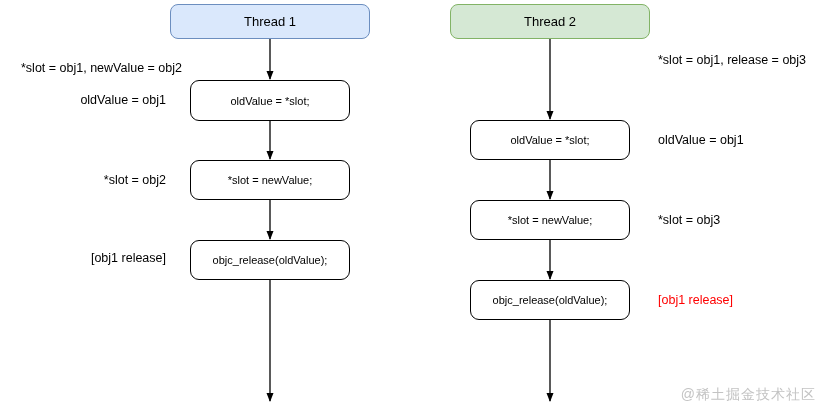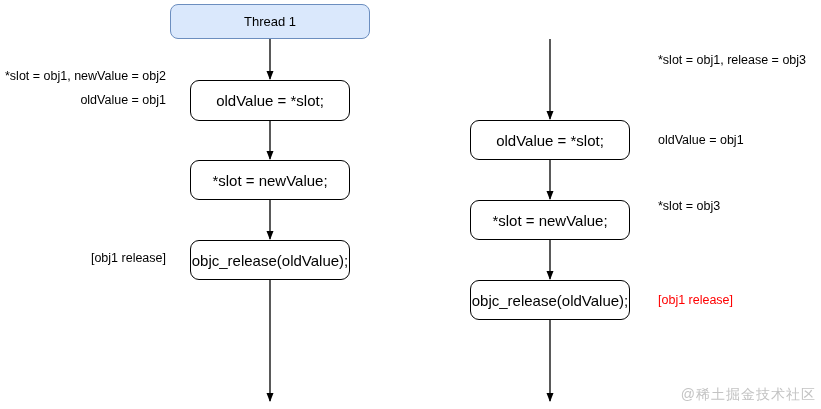--- a/index.html
+++ b/index.html
@@ -38,21 +38,21 @@
   .flow-box {
     position: absolute;
     width: 160px;
     height: 40px;
     background: #ffffff;
     border: 1px solid #000000;
     border-radius: 9px;
     display: flex;
     align-items: center;
     justify-content: center;
-    font-size: 15px;
+    font-size: 11px;
     color: #000;
     box-sizing: border-box;
     white-space: nowrap;
   }
   .side-label {
     position: absolute;
     font-size: 12.5px;
     color: #000;
     line-height: 16px;
     white-space: nowrap;
@@ -100,37 +100,39 @@
   </svg>
 
   <div class="thread-header" style="left: 170px; top: 4px; background-color: rgb(218, 232, 252); border-color: rgb(108, 142, 191);">Thread 1</div>
 
   <div class="flow-box" style="left:190px; top:80px; height:41px;">oldValue = *slot;</div>
 
   <div class="flow-box" style="left:190px; top:160px;">*slot = newValue;</div>
 
   <div class="flow-box" style="left:190px; top:240px;">objc_release(oldValue);</div>
 
+  <div class="thread-header" style="left: 450px; top: 4px; background-color: rgb(213, 232, 212); border-color: rgb(130, 179, 102);">Thread 2</div>
 
   <div class="flow-box" style="left:470px; top:120px;">oldValue = *slot;</div>
 
   <div class="flow-box" style="left:470px; top:200px;">*slot = newValue;</div>
 
   <div class="flow-box" style="left:470px; top:280px;">objc_release(oldValue);</div>
 
-  <div class="side-label left" style="top:68px;">*slot = obj1, newValue = obj2</div>
+  <div class="side-label left" style="top:60px;padding-left:16px;">*slot = obj1, newValue = obj2</div>
 
   <div class="side-label left" style="top:92px;">oldValue = obj1</div>
 
+  <div class="side-label left" style="top:172px;">*slot = obj2</div>
 
   <div class="side-label left" style="top:250px;">[obj1 release]</div>
 
   <div class="side-label right" style="top:52px;">*slot = obj1, release = obj3</div>
 
   <div class="side-label right" style="top:132px;">oldValue = obj1</div>
 
-  <div class="side-label right" style="top:198px;text-align:center;">*slot = obj3</div>
+  <div class="side-label right" style="top:212px;text-align:center;">*slot = obj3</div>
 
   <div class="side-label right" style="top: 292px; color: rgb(255, 0, 0);">[obj1 release]</div>
 
   <div class="watermark">@稀土掘金技术社区</div>
 
 </div>
 
 </body></html>

